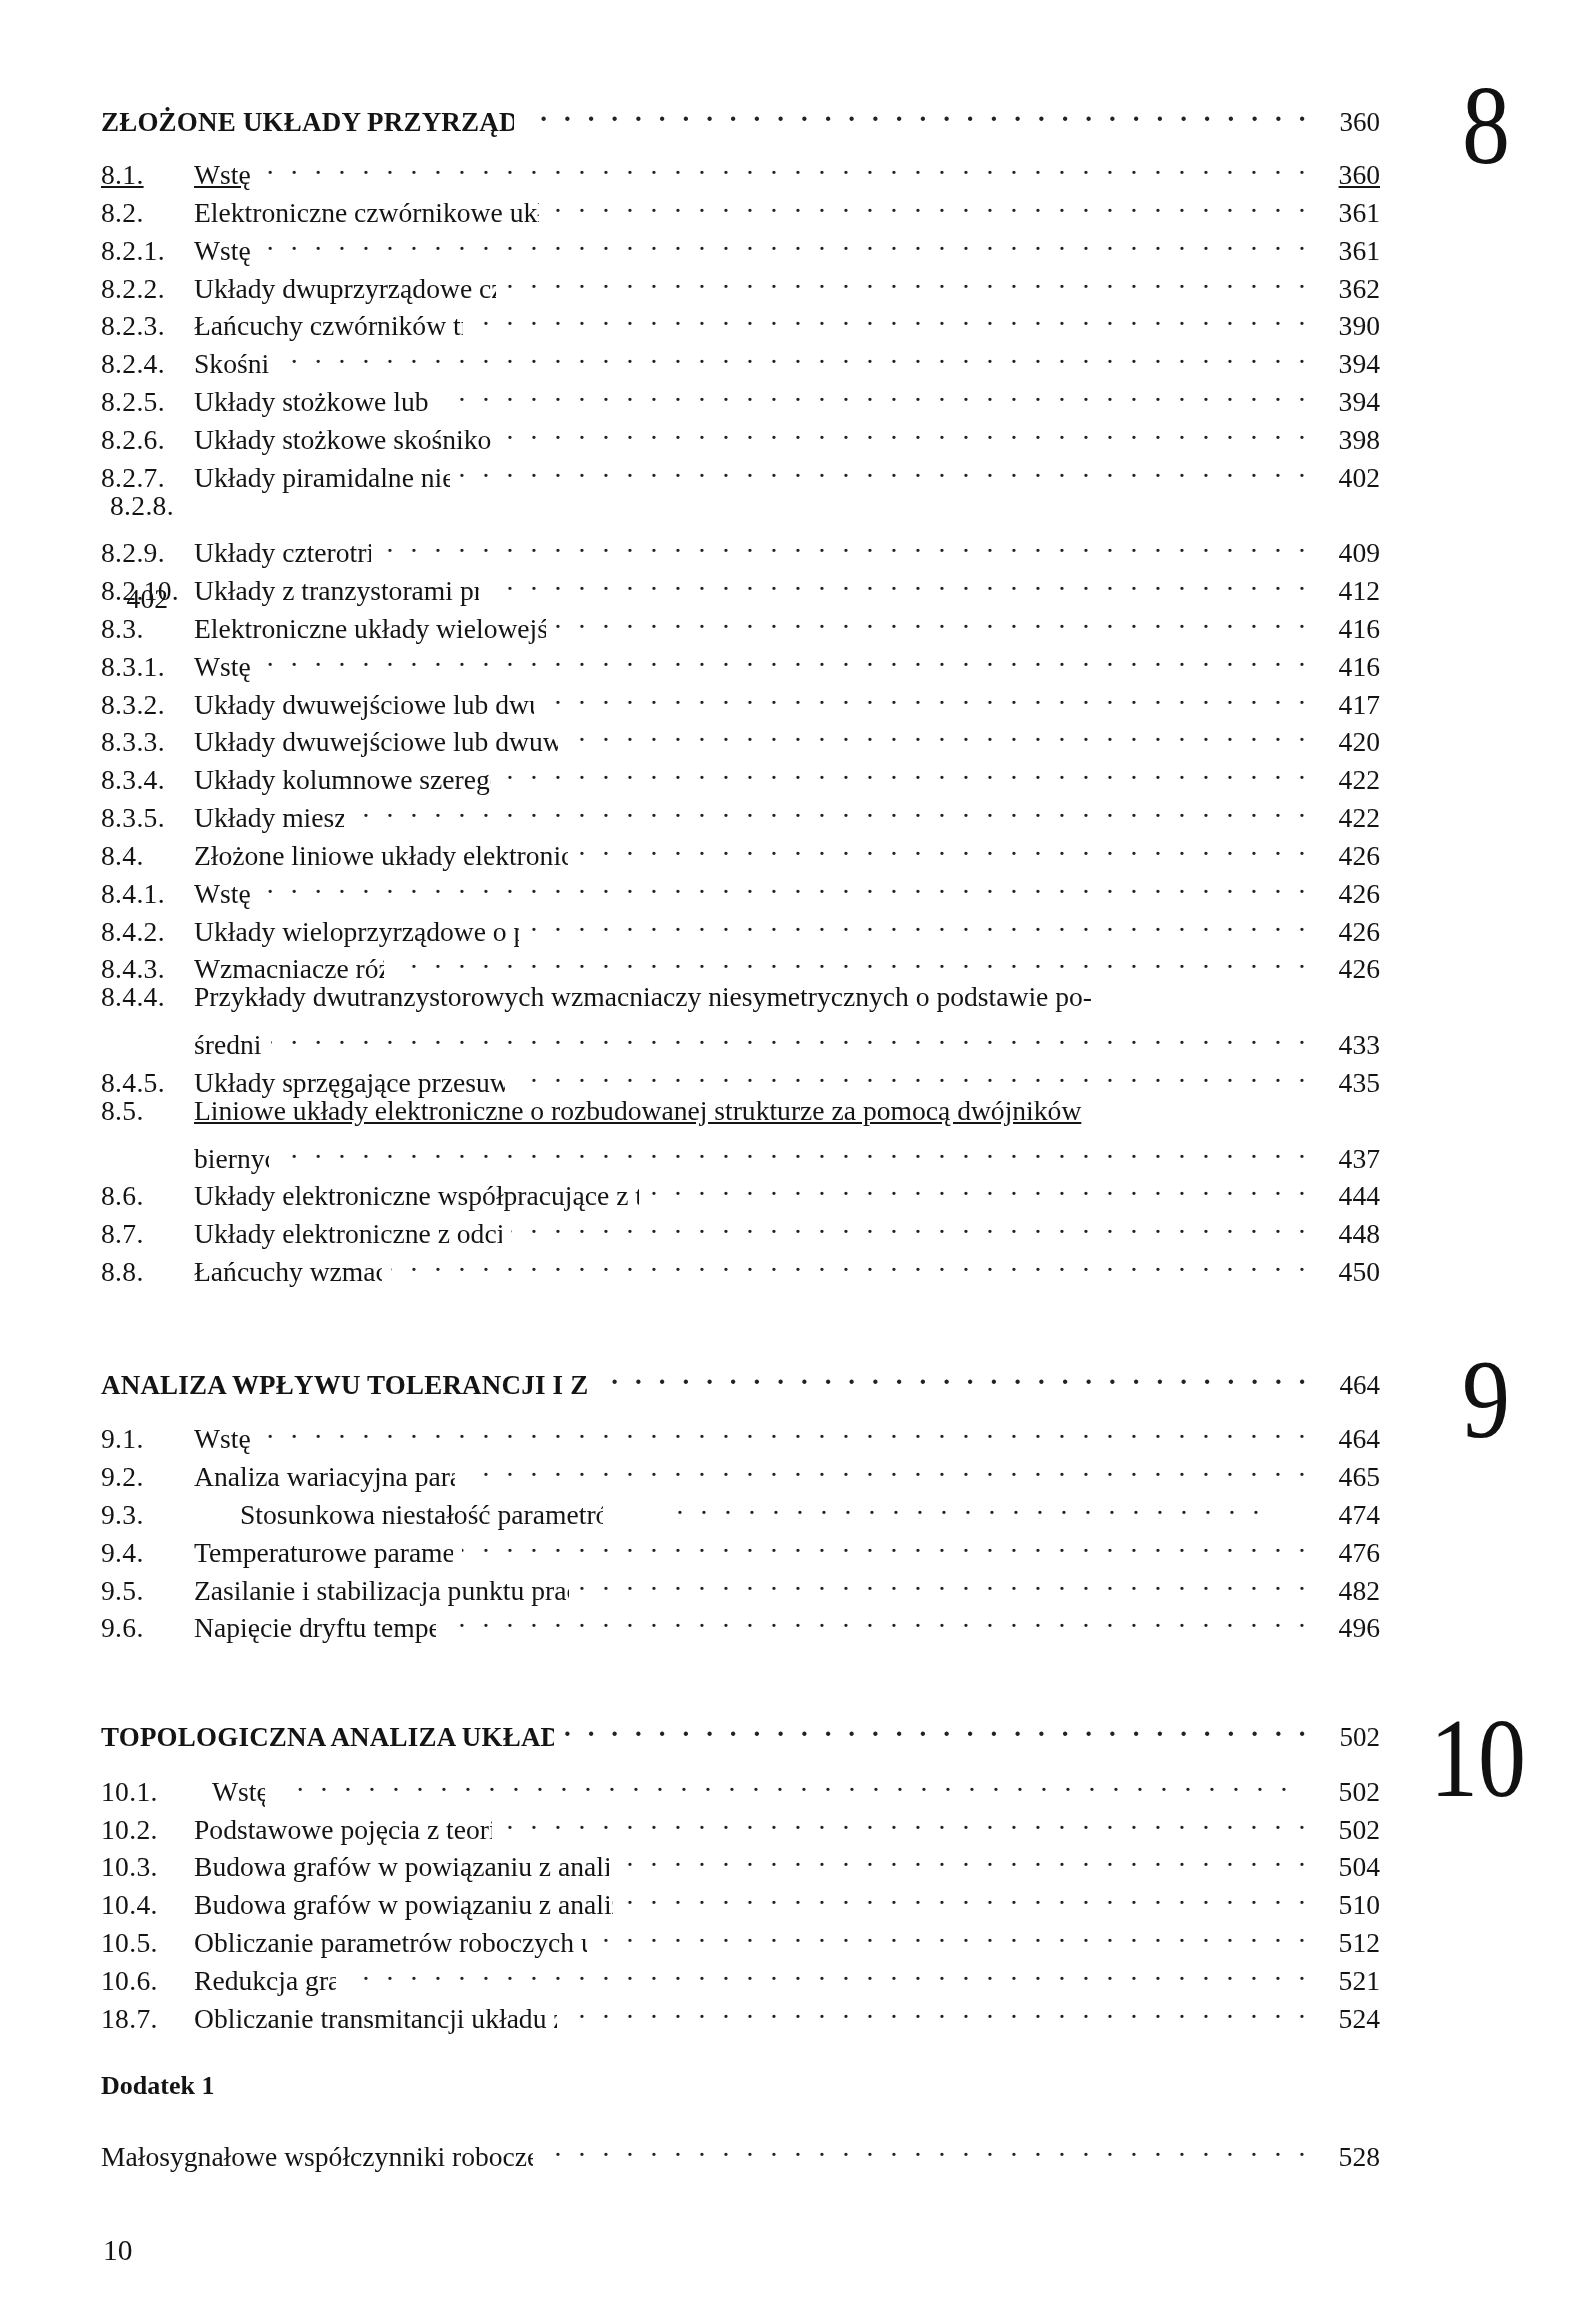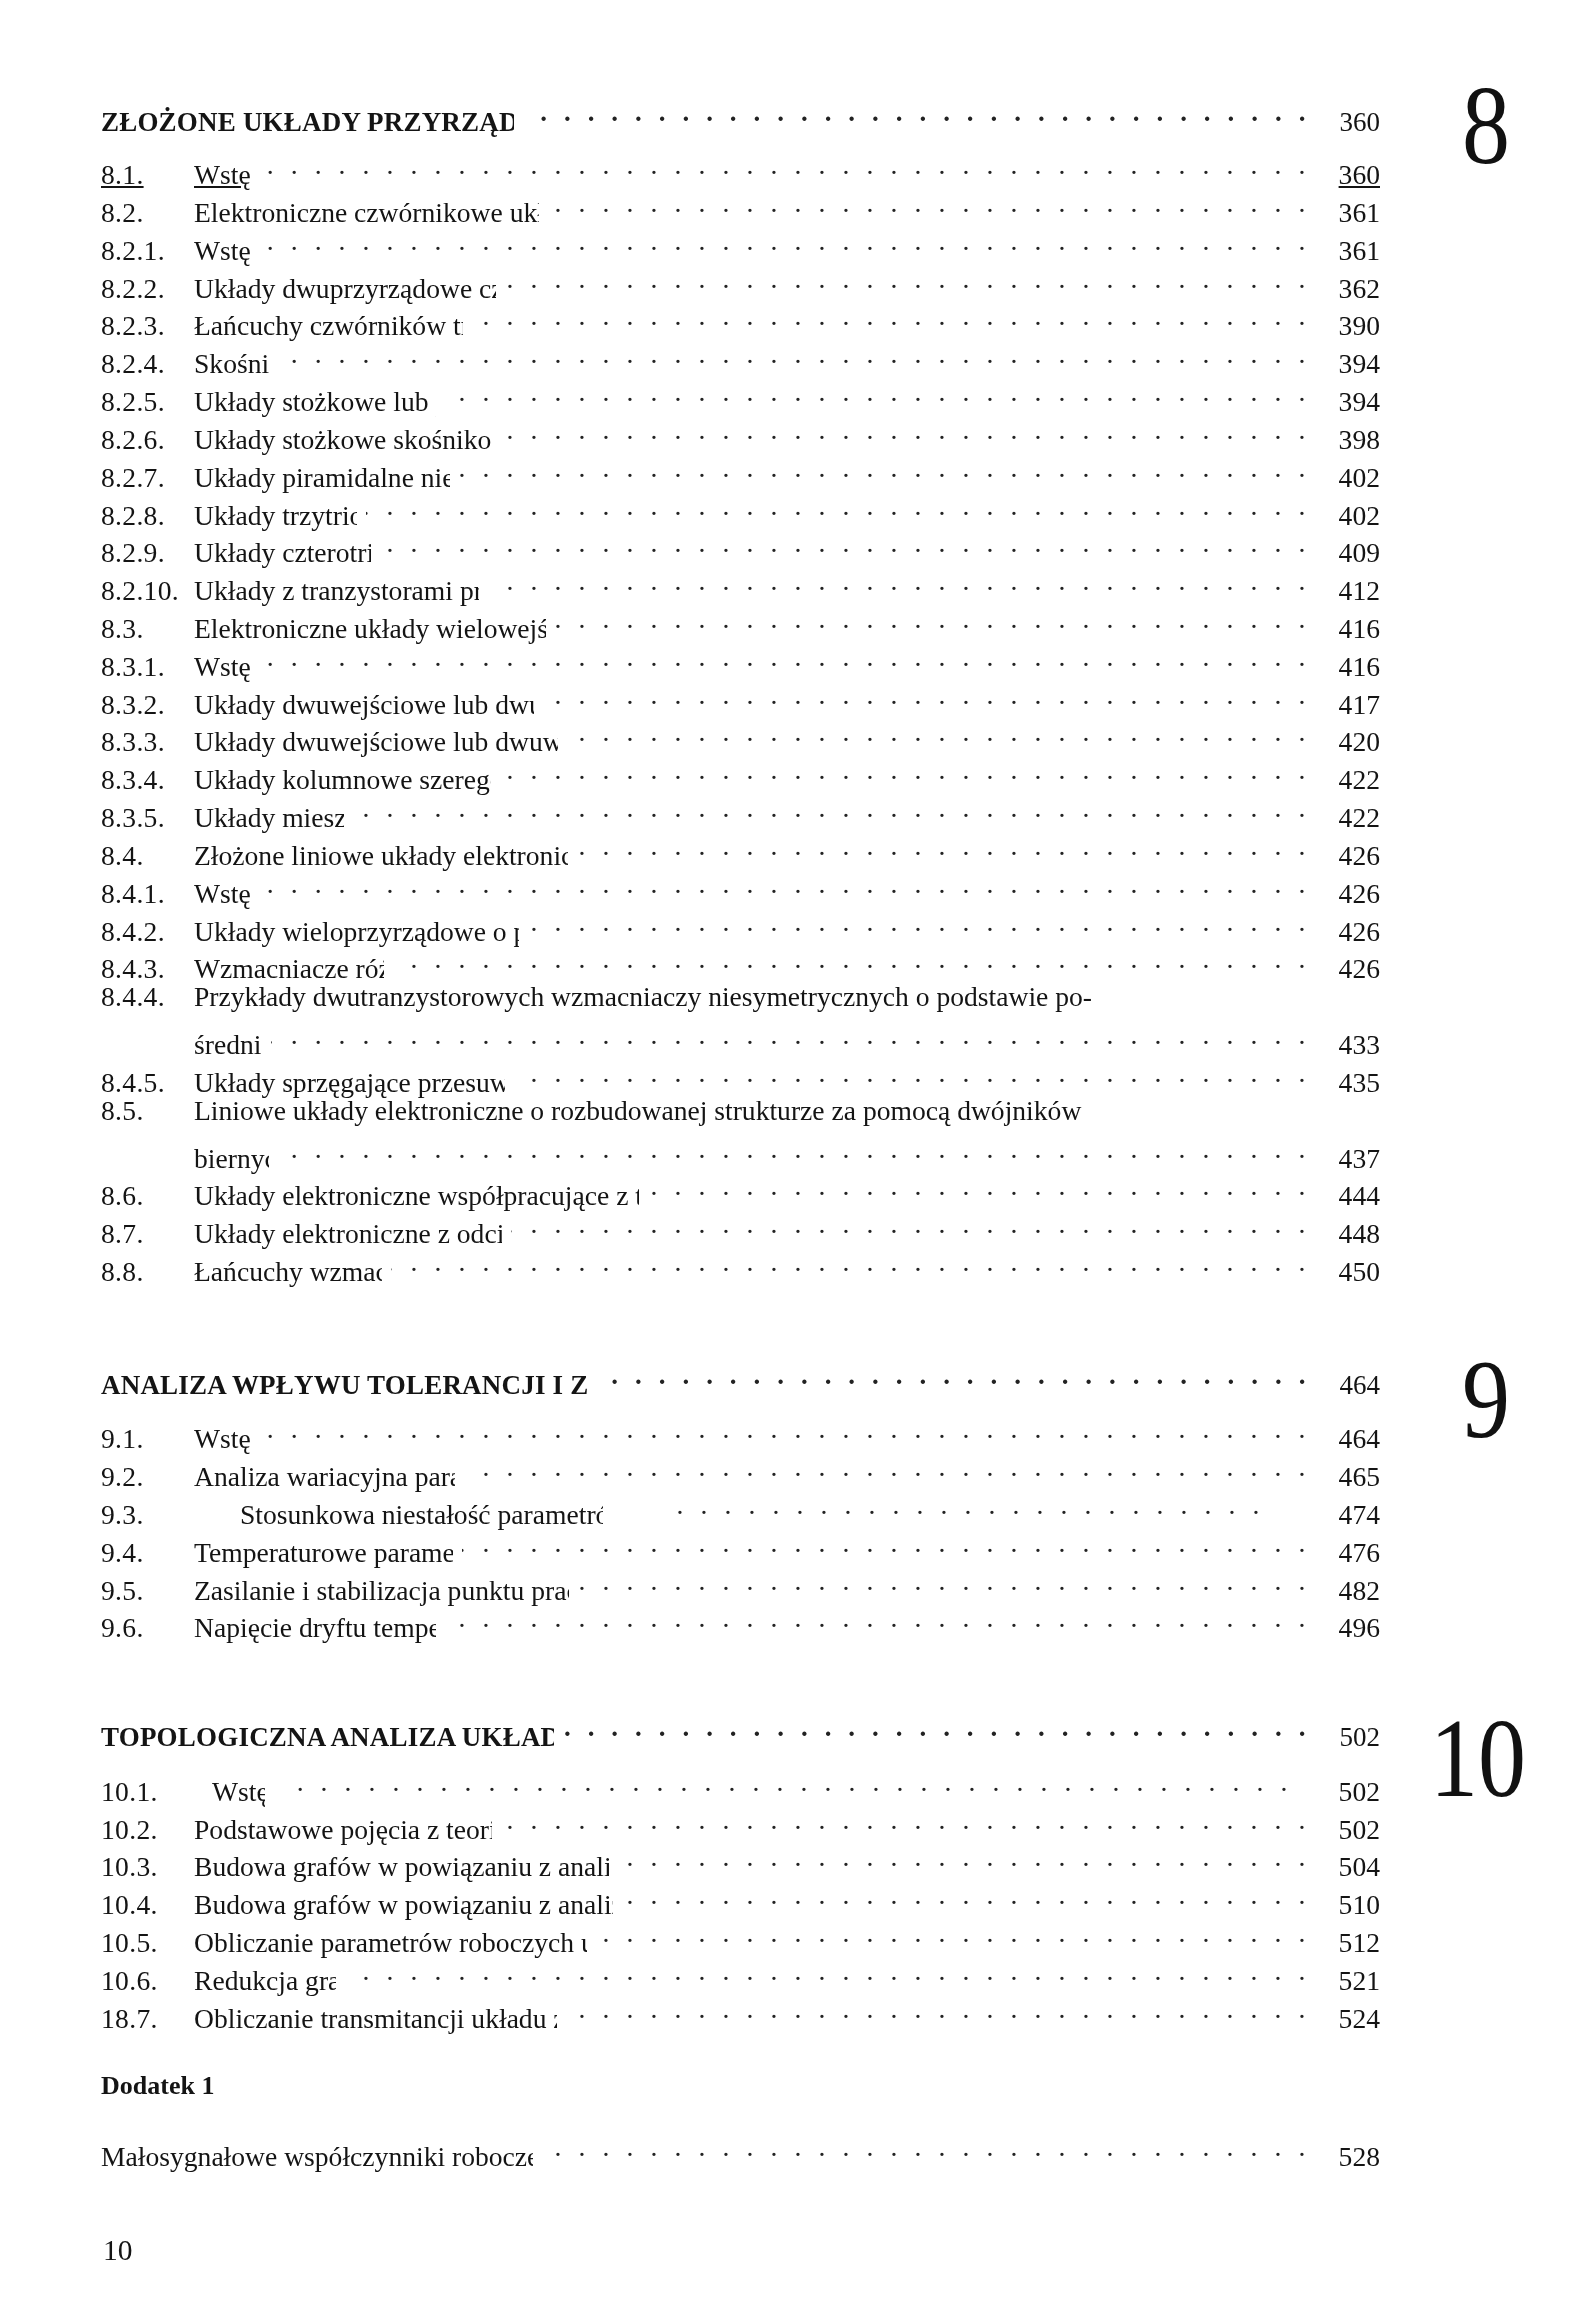--- a/index.html
+++ b/index.html
@@ -114,21 +114,21 @@
     <span class="title">Układy stożkowe skośnikowe przeciwsobne</span>
     <span class="leader"></span>
     <span class="page-no">398</span>
   </div>
   <div class="row" style="top:449px;">
     <span class="num">8.2.7.</span>
     <span class="title">Układy piramidalne niesymetryczne</span>
     <span class="leader"></span>
     <span class="page-no">402</span>
   </div>
-  <div class="row" style="top:487px;">
+  <div class="row" style="top:487px;flex-direction:column;">
     <span class="num">8.2.8.</span>
     <span class="title">Układy trzytriodowe</span>
     <span class="leader"></span>
     <span class="page-no">402</span>
   </div>
   <div class="row" style="top:524px;">
     <span class="num">8.2.9.</span>
     <span class="title">Układy czterotriodowe</span>
     <span class="leader"></span>
     <span class="page-no">409</span>
@@ -212,21 +212,21 @@
   </div>
   <div class="row" style="top:1054px;">
     <span class="num">8.4.5.</span>
     <span class="title">Układy sprzęgające przesuwające poziom stały</span>
     <span class="leader"></span>
     <span class="page-no">435</span>
   </div>
 
   <div class="row" style="top:1092px;">
     <span class="num">8.5.</span>
-    <span class="title" style="flex:1 1 auto;">Liniowe układy elektroniczne o rozbudowanej strukturze za pomocą dwójników</span>
+    <span class="title" style="flex:1 1 auto;text-decoration:underline;">Liniowe układy elektroniczne o rozbudowanej strukturze za pomocą dwójników</span>
   </div>
   <div class="row cont" style="top:1130px;">
     <span class="num"></span>
     <span class="title">biernych</span>
     <span class="leader"></span>
     <span class="page-no">437</span>
   </div>
   <div class="row" style="top:1167px;">
     <span class="num">8.6.</span>
     <span class="title">Układy elektroniczne współpracujące z transformatorami i autotransformatorami</span>

